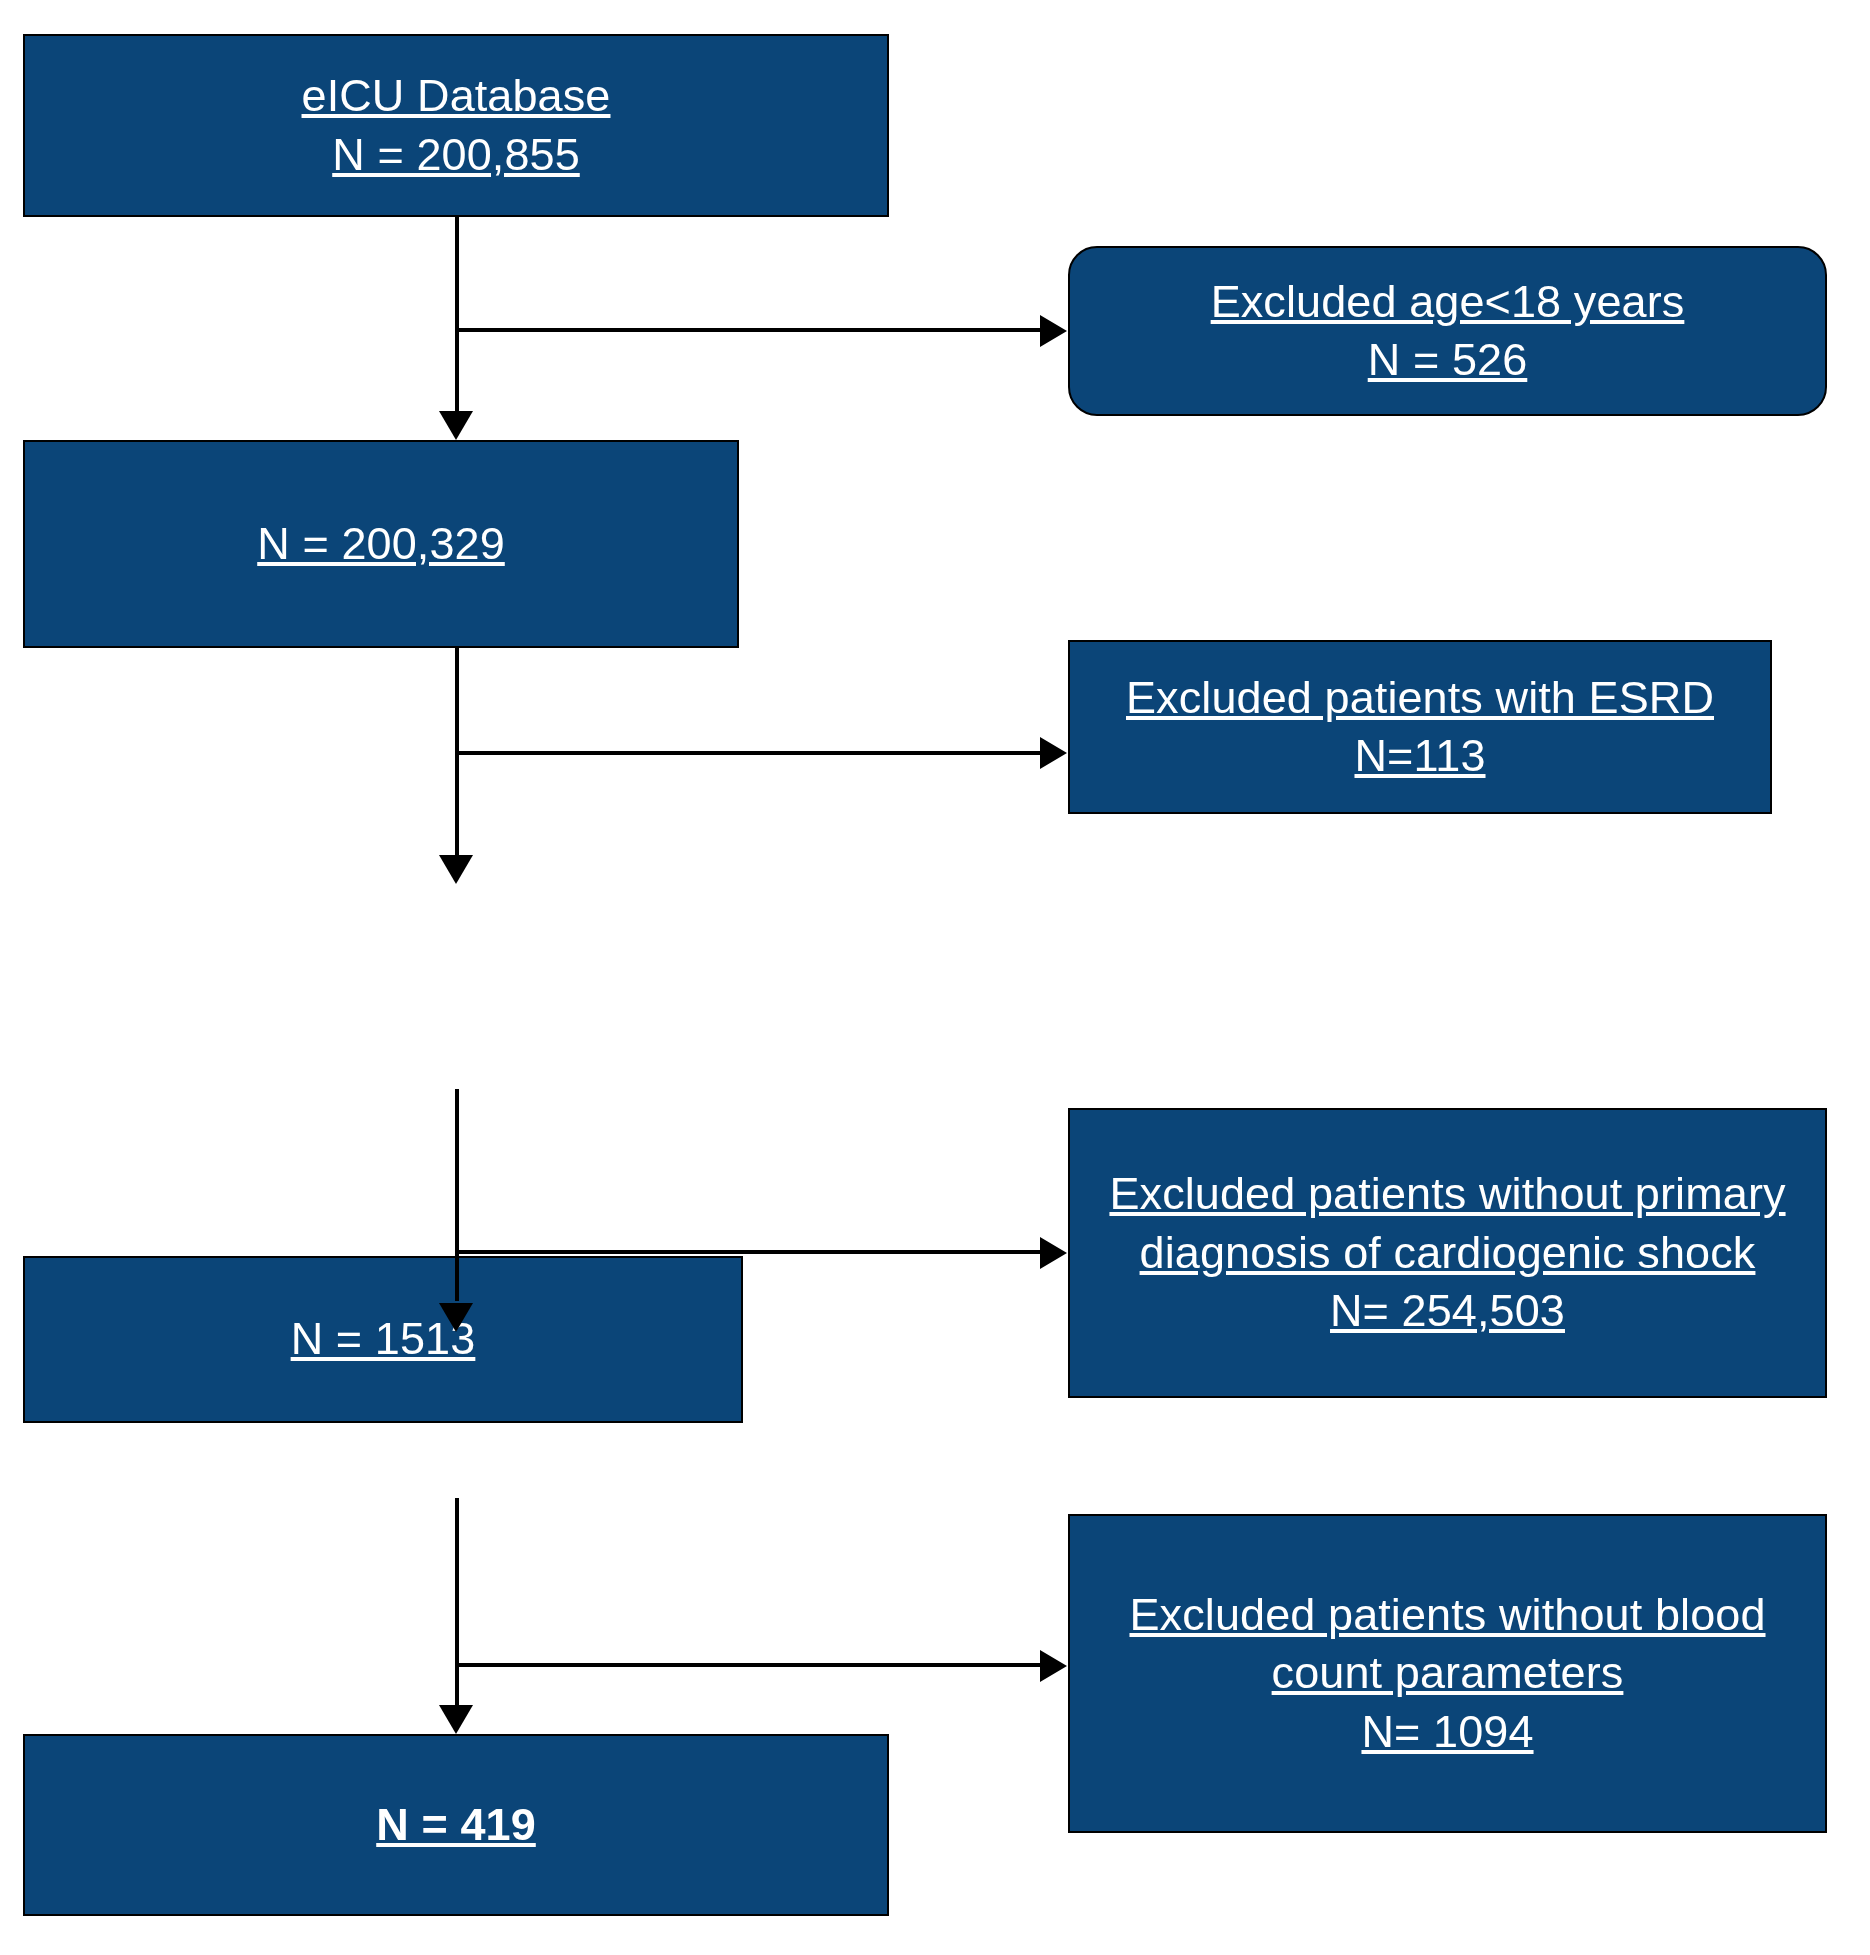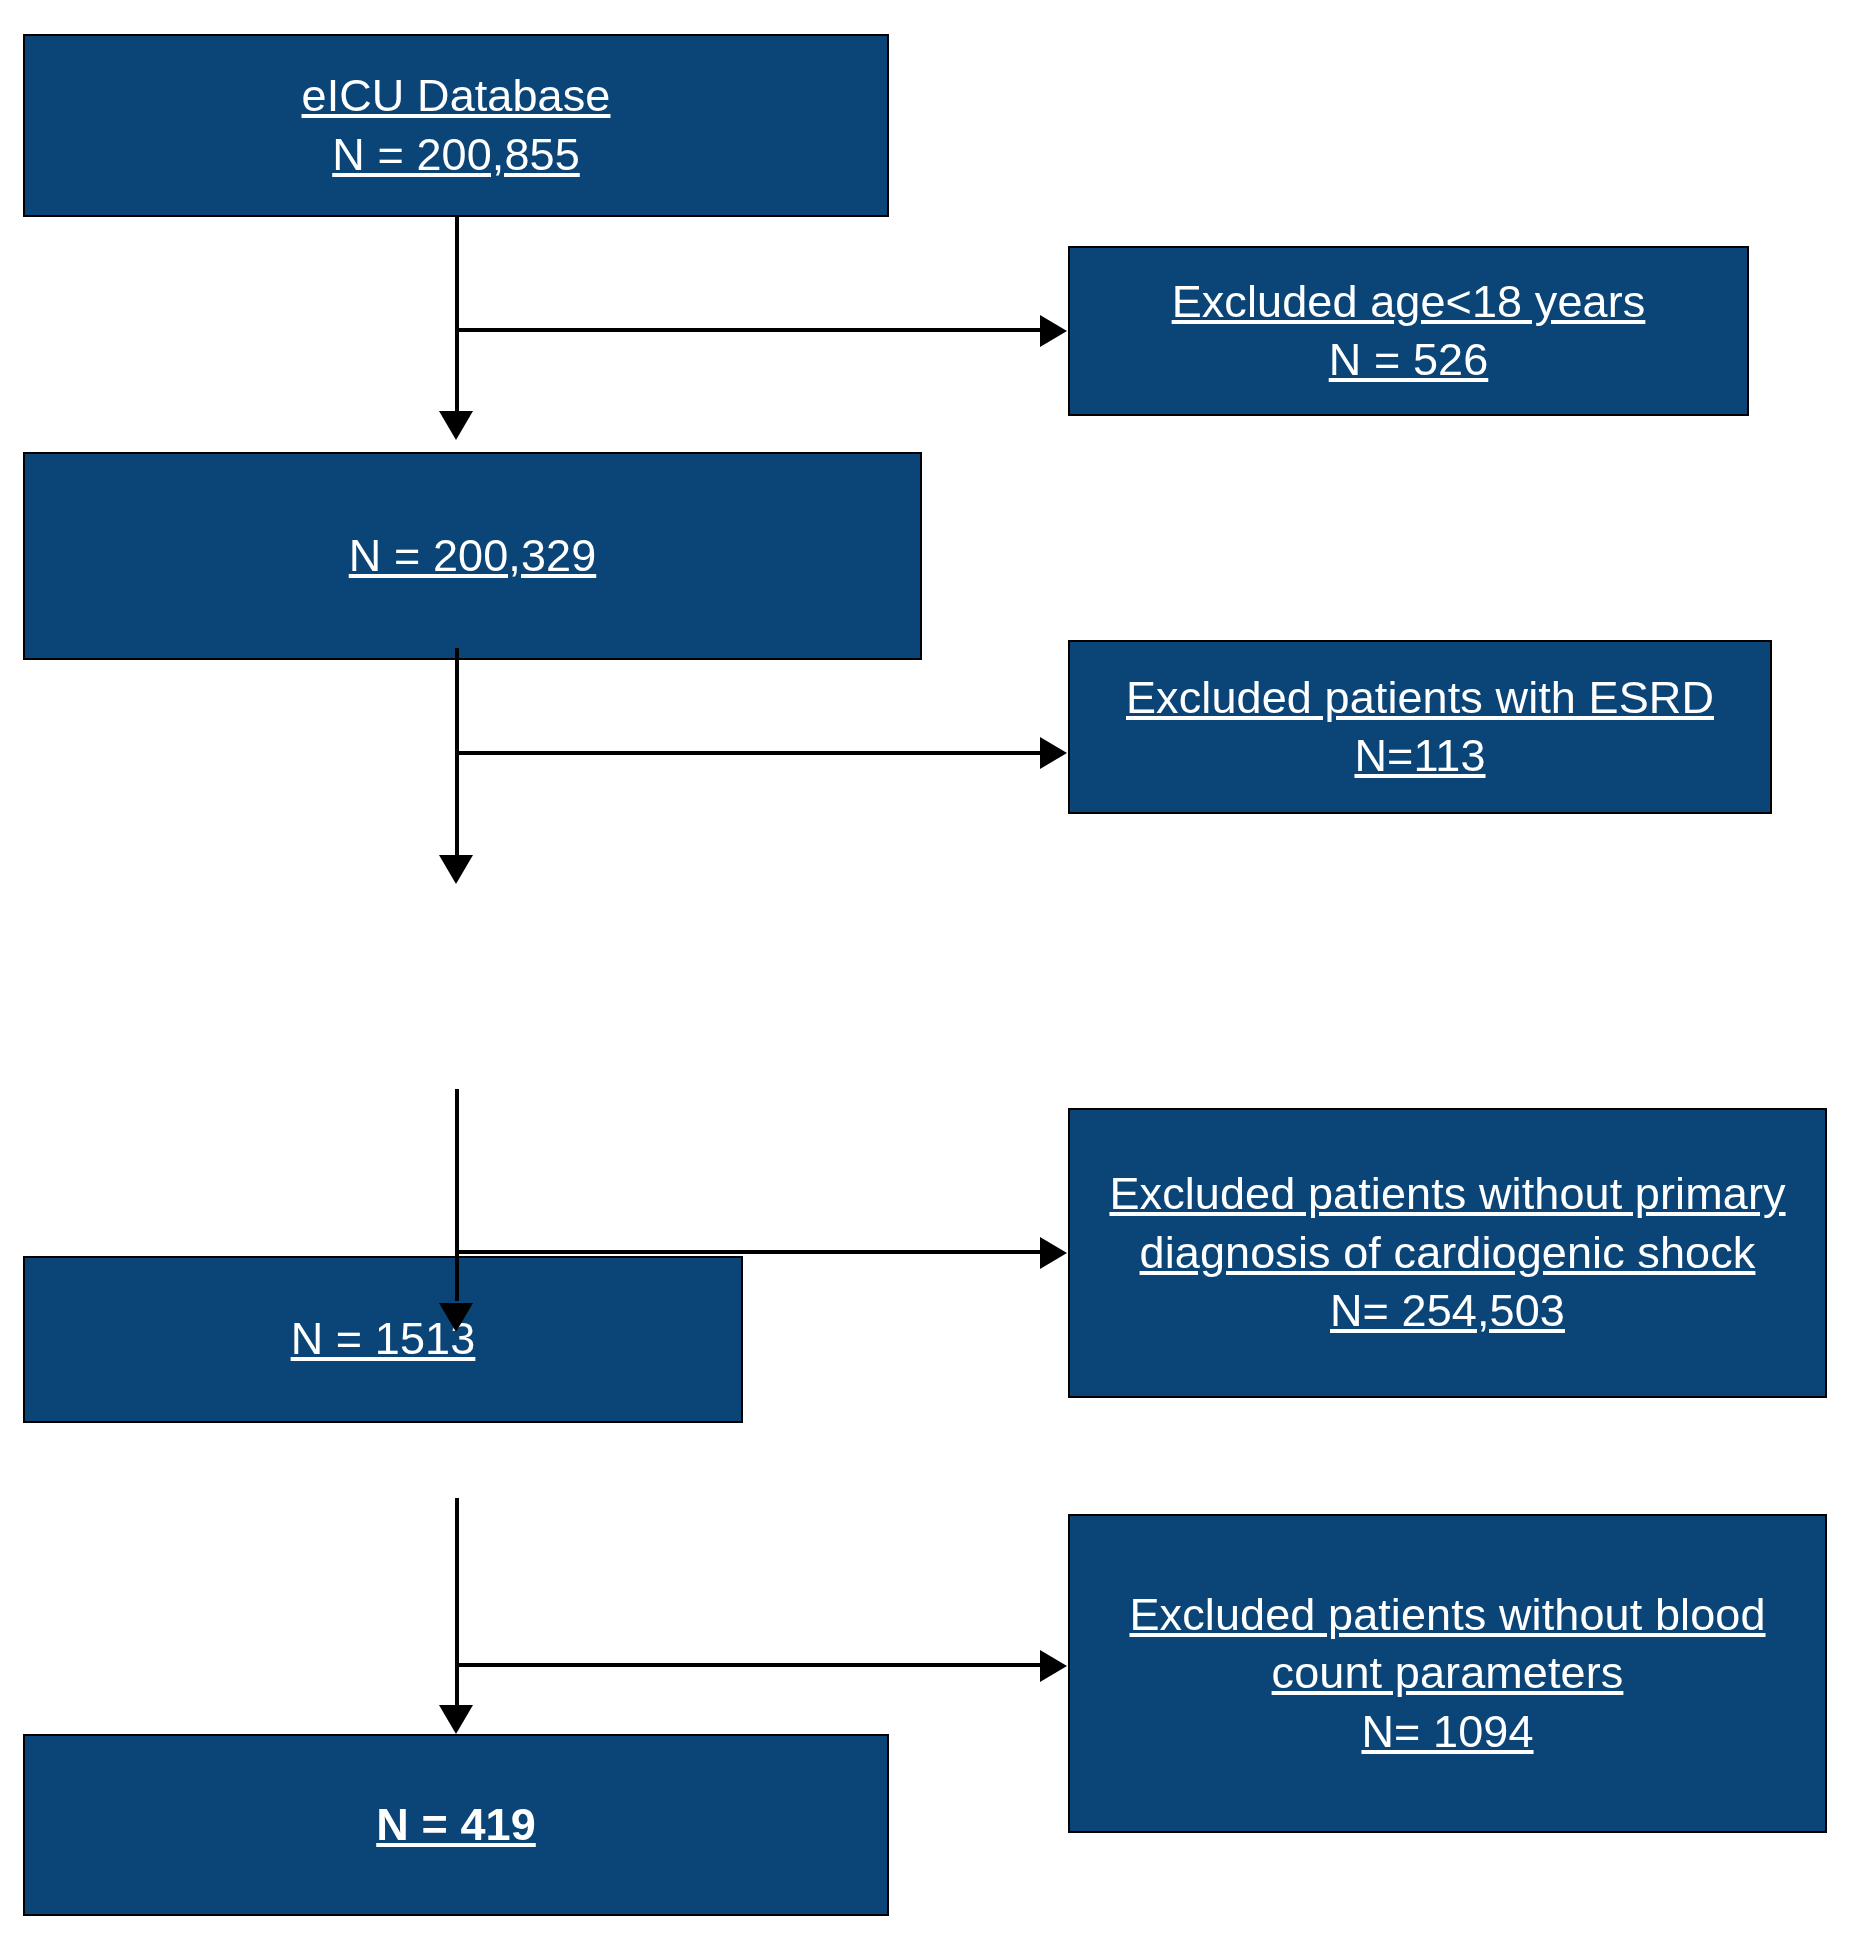--- a/index.html
+++ b/index.html
@@ -35,27 +35,27 @@
     padding: 5.8px 19px;
     white-space: pre-line;
     text-decoration: underline;
   }
   .node.final {
     font-weight: 700;
   }
 
   
   #node-eicu-database { left: 23px;  top: 34px;   width: 866px; height: 183px; }
-  #node-cohort-200329 { left: 23px;  top: 452px;  width: 899px; height: 208px; }
+  #node-cohort-200329 { left: 23px;  top: 440px;  width: 716px; height: 208px; }
   #node-cohort-200216 { left: 23px;  top: 884px; width: 866px; height: 205px; }
   #node-cohort-1513   { left: 23px;  top: 1256px; width: 720px; height: 167px; }
   #node-cohort-419    { left: 23px;  top: 1734px; width: 866px; height: 182px; }
 
   
-  #node-excl-age      { left: 1068px; top: 246px;  width: 681px; height: 170px; }
+  #node-excl-age      { left: 1068px; top: 246px;  width: 759px; height: 170px; border-radius: 29px; }
   #node-excl-esrd     { left: 1068px; top: 640px;  width: 704px; height: 174px; }
   #node-excl-shock    { left: 1068px; top: 1108px; width: 759px; height: 290px; }
   #node-excl-blood    { left: 1068px; top: 1514px; width: 759px; height: 319px; }
 
   
   .vline {
     position: absolute;
     width: 3.6px;
     background: #000000;
     left: 455px;

